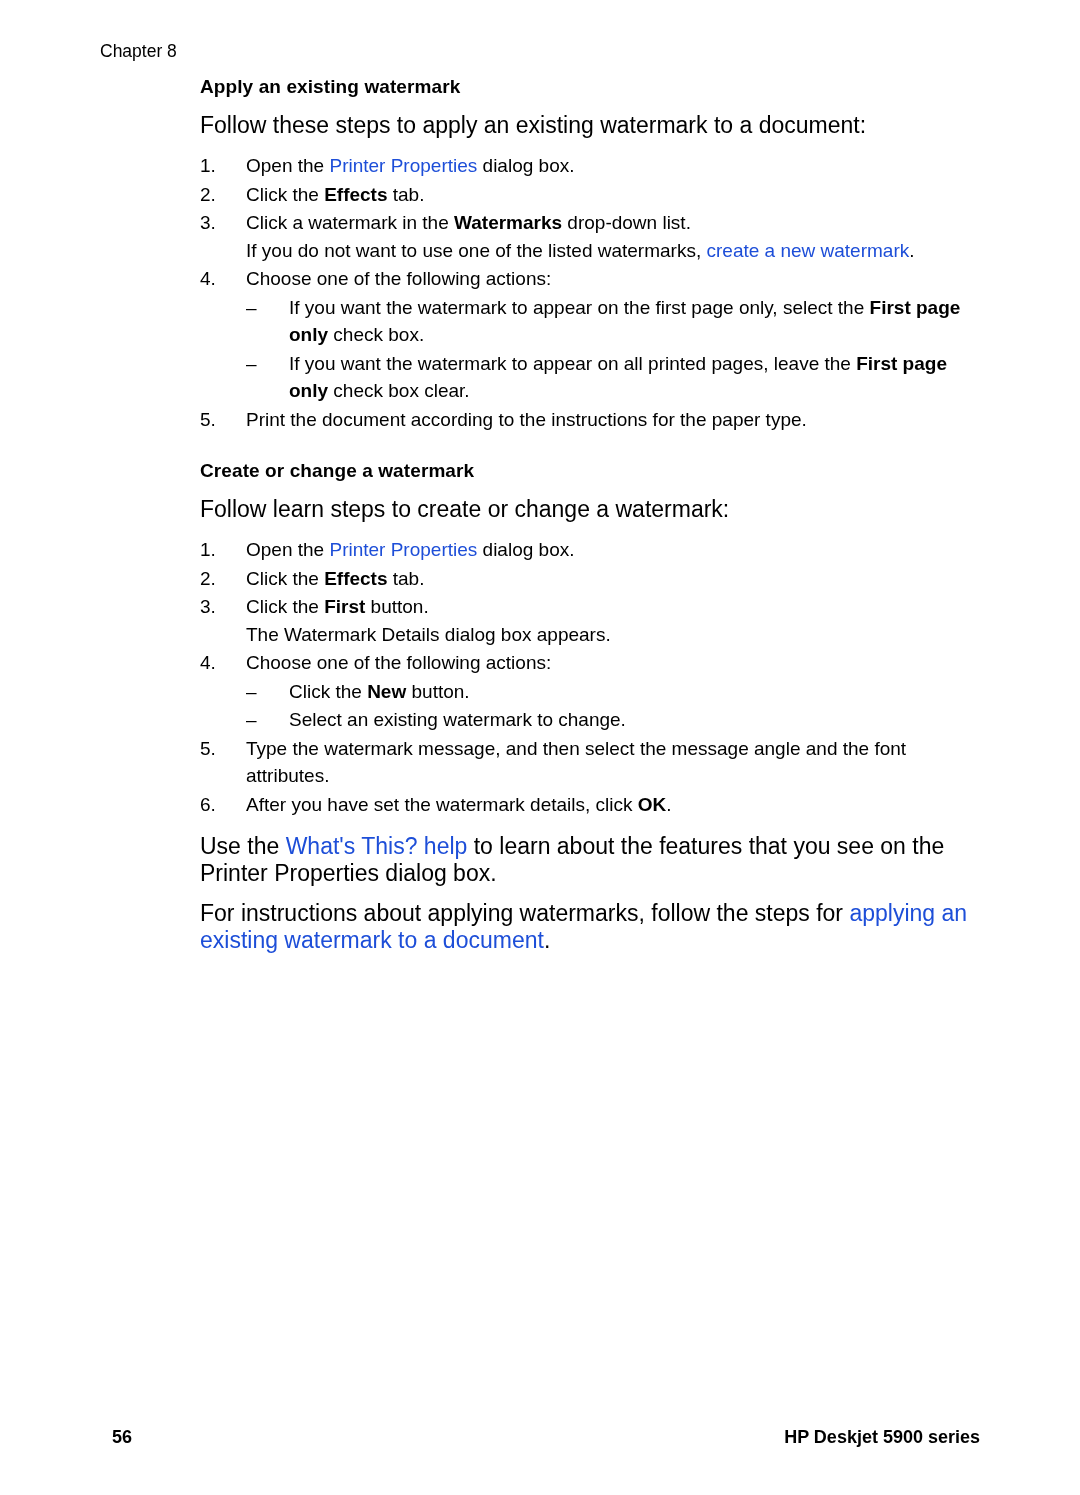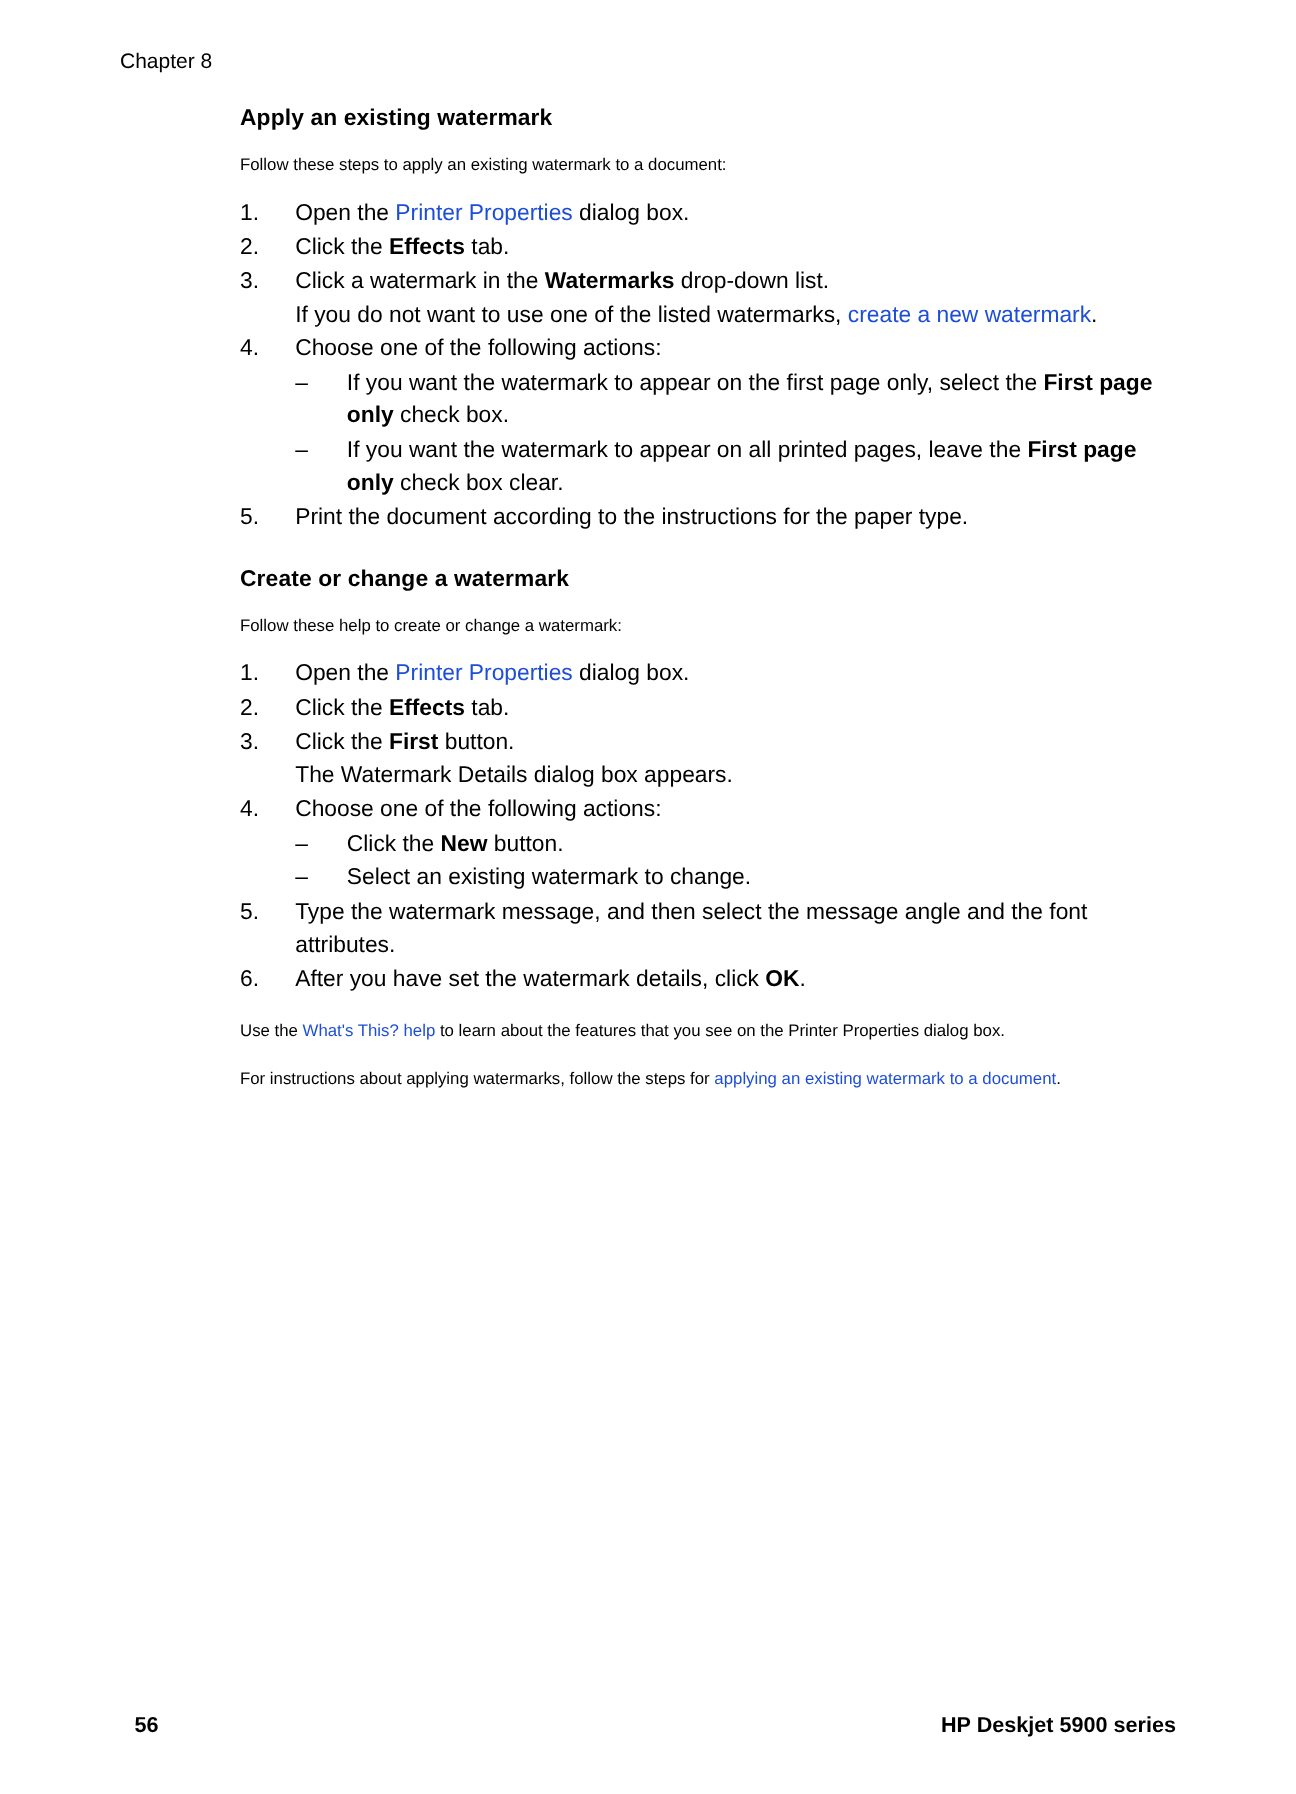--- a/index.html
+++ b/index.html
@@ -32,34 +32,34 @@
     font-size: 17.5px;
     line-height: 22px;
     color: #000;
     white-space: nowrap;
   }
 
   
   .content {
     position: absolute;
     left: 200px;
-    top: 86px;
+    top: 74px;
     width: 780px;
   }
 
   h2.section-heading {
     font-size: 19px;
     font-weight: bold;
     line-height: 26px;
     margin: 0 0 12px 0;
     letter-spacing: 0.1px;
   }
 
   p.body-para {
-    font-size: 14px;
+    font-size: 23px;
     line-height: 27px;
     margin: 0 0 13px 0;
   }
 
   
   ol.steps {
     list-style: none;
     margin: 0;
     padding: 0;
     font-size: 19px;
@@ -151,21 +151,21 @@
             <li class="step"><span class="marker">4.</span><span><span>Choose one of the following actions:</span></span><ul class="dash-list">
                 <li class="dash-item"><span class="dash">–</span><span><span>If you want the watermark to appear on the first page only, select the </span><span class="strong">First page only</span><span> check box.</span></span></li>
                 <li class="dash-item"><span class="dash">–</span><span><span>If you want the watermark to appear on all printed pages, leave the </span><span class="strong">First page only</span><span> check box clear.</span></span></li>
               </ul></li>
             <li class="step"><span class="marker">5.</span><span><span>Print the document according to the instructions for the paper type.</span></span></li>
           </ol>
         </section>
         <div class="gap-after-list"></div>
         <section>
           <h2 class="section-heading">Create or change a watermark</h2>
-          <p class="body-para">Follow these help to create or change a watermark:</p>
+          <p class="body-para">Follow learn steps to create or change a watermark:</p>
           <ol class="steps">
             <li class="step"><span class="marker">1.</span><span><span>Open the </span><span class="link">Printer Properties</span><span> dialog box.</span></span></li>
             <li class="step"><span class="marker">2.</span><span><span>Click the </span><span class="strong">Effects</span><span> tab.</span></span></li>
             <li class="step"><span class="marker">3.</span><span><span>Click the </span><span class="strong">First</span><span> button.</span></span><span class="sub-line"><span>The Watermark Details dialog box appears.</span></span></li>
             <li class="step"><span class="marker">4.</span><span><span>Choose one of the following actions:</span></span><ul class="dash-list">
                 <li class="dash-item"><span class="dash">–</span><span><span>Click the </span><span class="strong">New</span><span> button.</span></span></li>
                 <li class="dash-item"><span class="dash">–</span><span><span>Select an existing watermark to change.</span></span></li>
               </ul></li>
             <li class="step"><span class="marker">5.</span><span><span>Type the watermark message, and then select the message angle and the font attributes.</span></span></li>
             <li class="step"><span class="marker">6.</span><span><span>After you have set the watermark details, click </span><span class="strong">OK</span><span>.</span></span></li>

